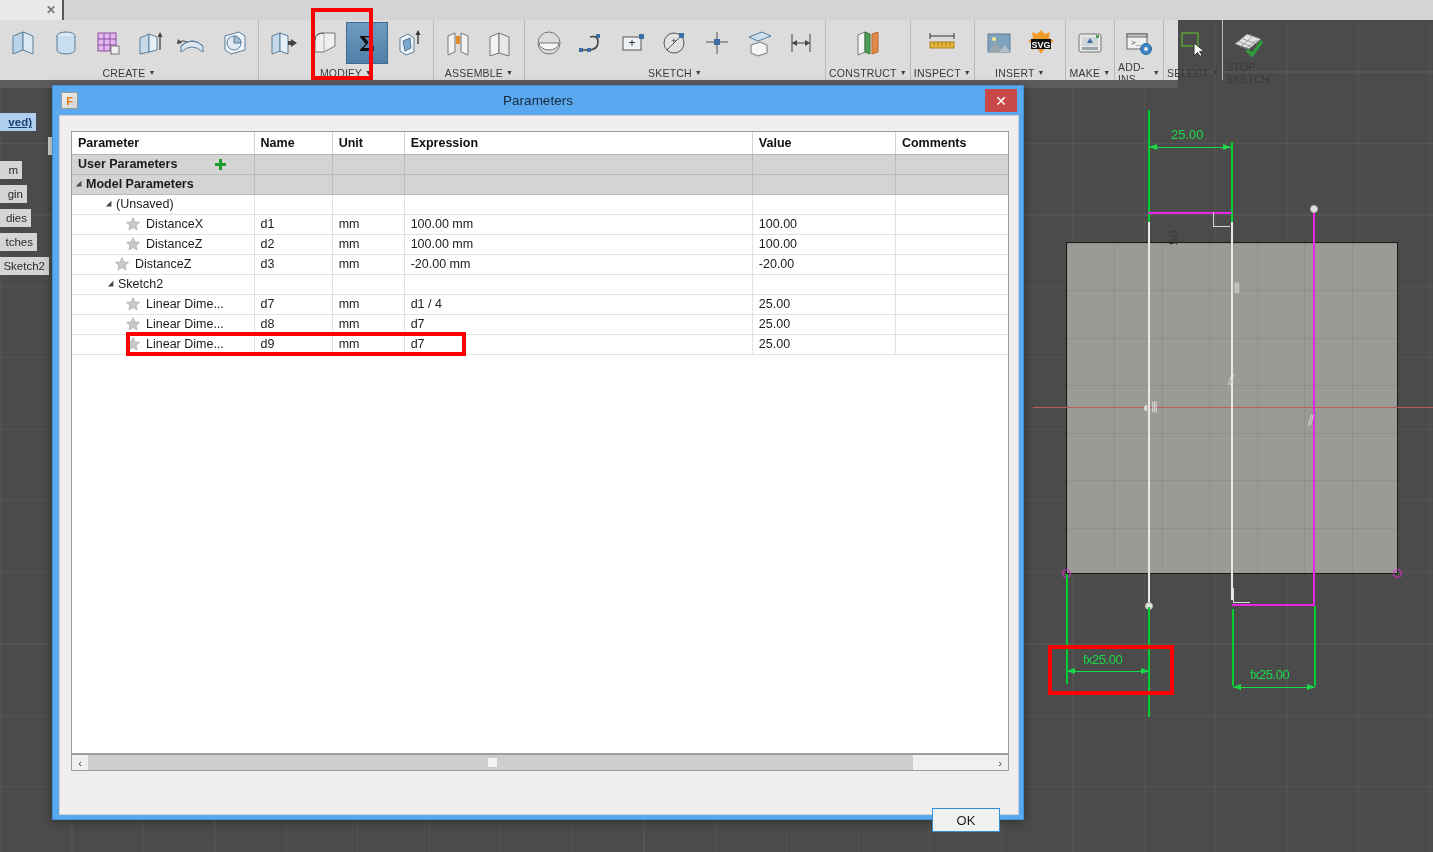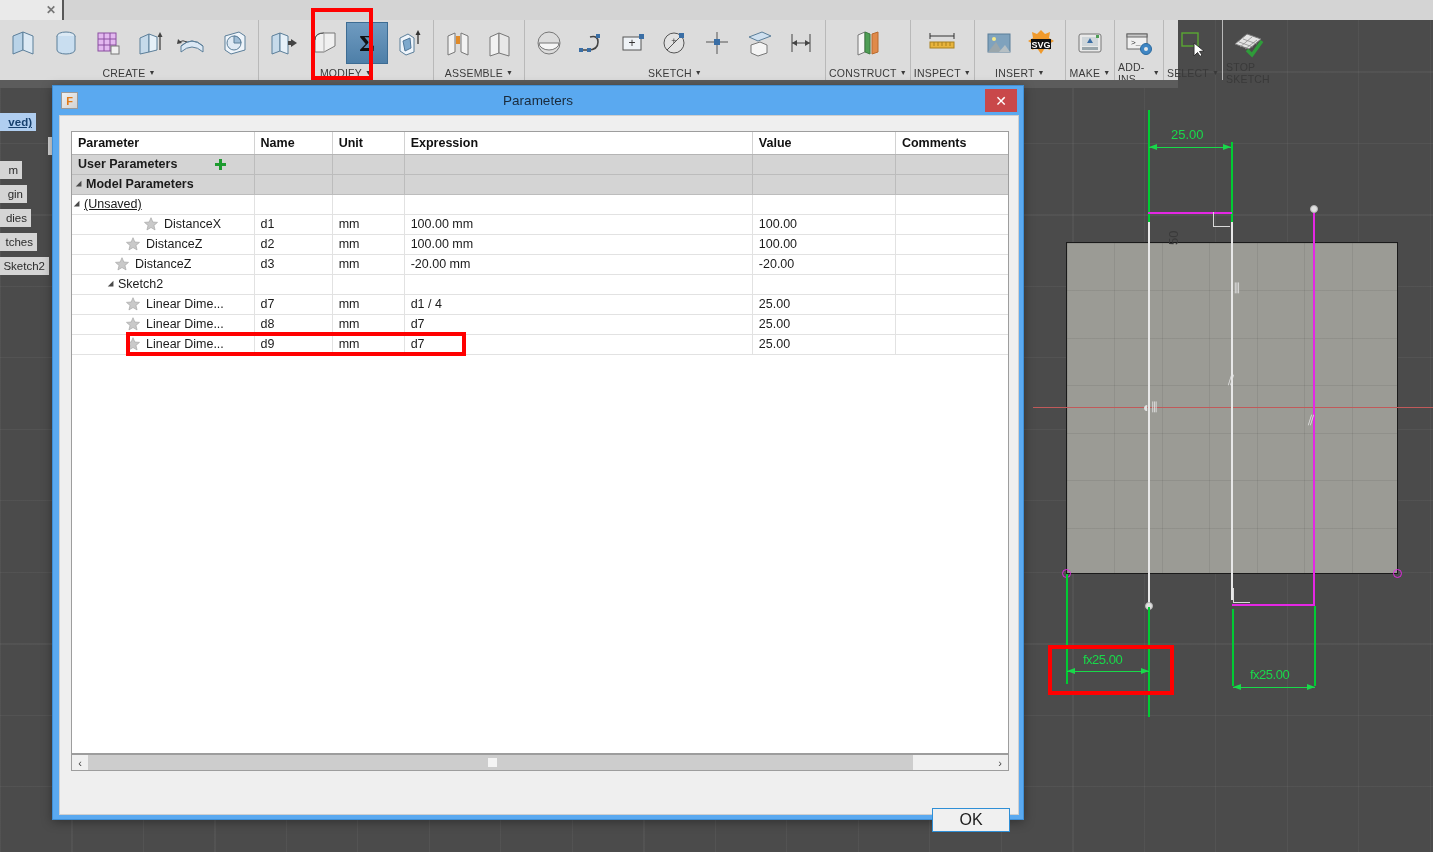--- a/index.html
+++ b/index.html
@@ -201,23 +201,23 @@
   }
   #hs-track{ flex:1 1 auto; height:15px; position:relative; }
   #hs-thumb{
     position:absolute; left:0; top:0; width:825px; height:15px; background:#cdcdcd;
   }
   #hs-grip{
     position:absolute; left:400px; top:3px; width:9px; height:9px; background:#f4f4f4;
   }
 
   #ok-btn {
-    position:absolute; left:872px; top:692px; width:78px; height:24px;
+    position:absolute; left:872px; top:692px; width:68px; height:24px;
     background:#f0f0f0; border:1px solid #2f8fd6; color:#1b1b1b;
-    font-size:16px; display:flex; align-items:center; justify-content:center;
+    font-size:13px; display:flex; align-items:center; justify-content:center;
     cursor:pointer;
   }
 </style>
 </head>
 <body>
 
 <div id="viewport">
 
   <div id="model-face"></div>
   <div id="axis-x"></div>
@@ -651,29 +651,29 @@
             </tr>
             <tr class="group-row">
               <td class="c-param" style="padding-left: 6px;"><span class="tri"></span><span>Model Parameters</span></td>
               <td><span></span></td>
               <td><span></span></td>
               <td><span></span></td>
               <td><span></span></td>
               <td><span></span></td>
             </tr>
             <tr class="normal-row">
-              <td class="c-param" style="padding-left: 4px; text-decoration: underline;"><span class="tri"></span><span>(Unsaved)</span></td>
+              <td class="c-param" style="padding-left: 36px;"><span class="tri"></span><span>(Unsaved)</span></td>
               <td><span></span></td>
               <td><span></span></td>
               <td><span></span></td>
               <td><span></span></td>
               <td><span></span></td>
             </tr>
             <tr class="normal-row">
-              <td class="c-param" style="padding-left: 72px;"><svg class="star" viewBox="0 0 20 20">
+              <td class="c-param" style="padding-left: 54px;"><svg class="star" viewBox="0 0 20 20">
                   <polygon points="10,1 12.6,7.2 19.3,7.7 14.2,12 15.8,18.5 10,15 4.2,18.5 5.8,12 0.7,7.7 7.4,7.2" fill="#c9c9c9" stroke="#a8a8a8"></polygon>
                 </svg><span>DistanceX</span></td>
               <td><span>d1</span></td>
               <td><span>mm</span></td>
               <td><span>100.00 mm</span></td>
               <td><span>100.00</span></td>
               <td><span></span></td>
             </tr>
             <tr class="normal-row">
               <td class="c-param" style="padding-left: 54px;"><svg class="star" viewBox="0 0 20 20">

